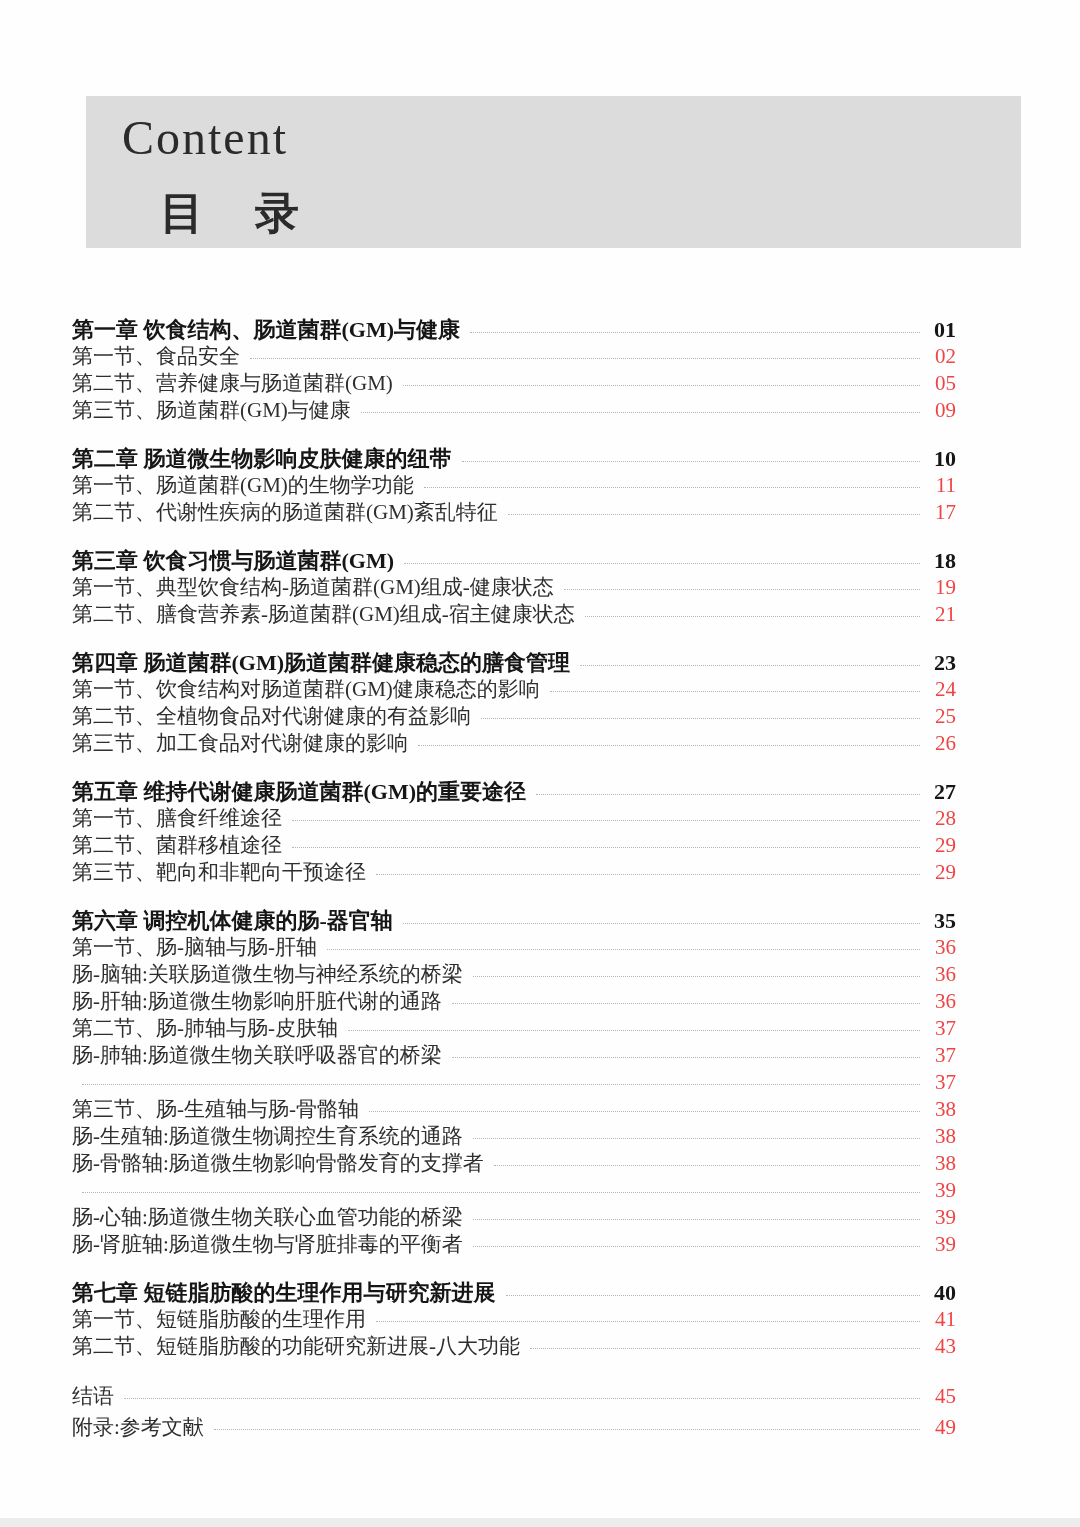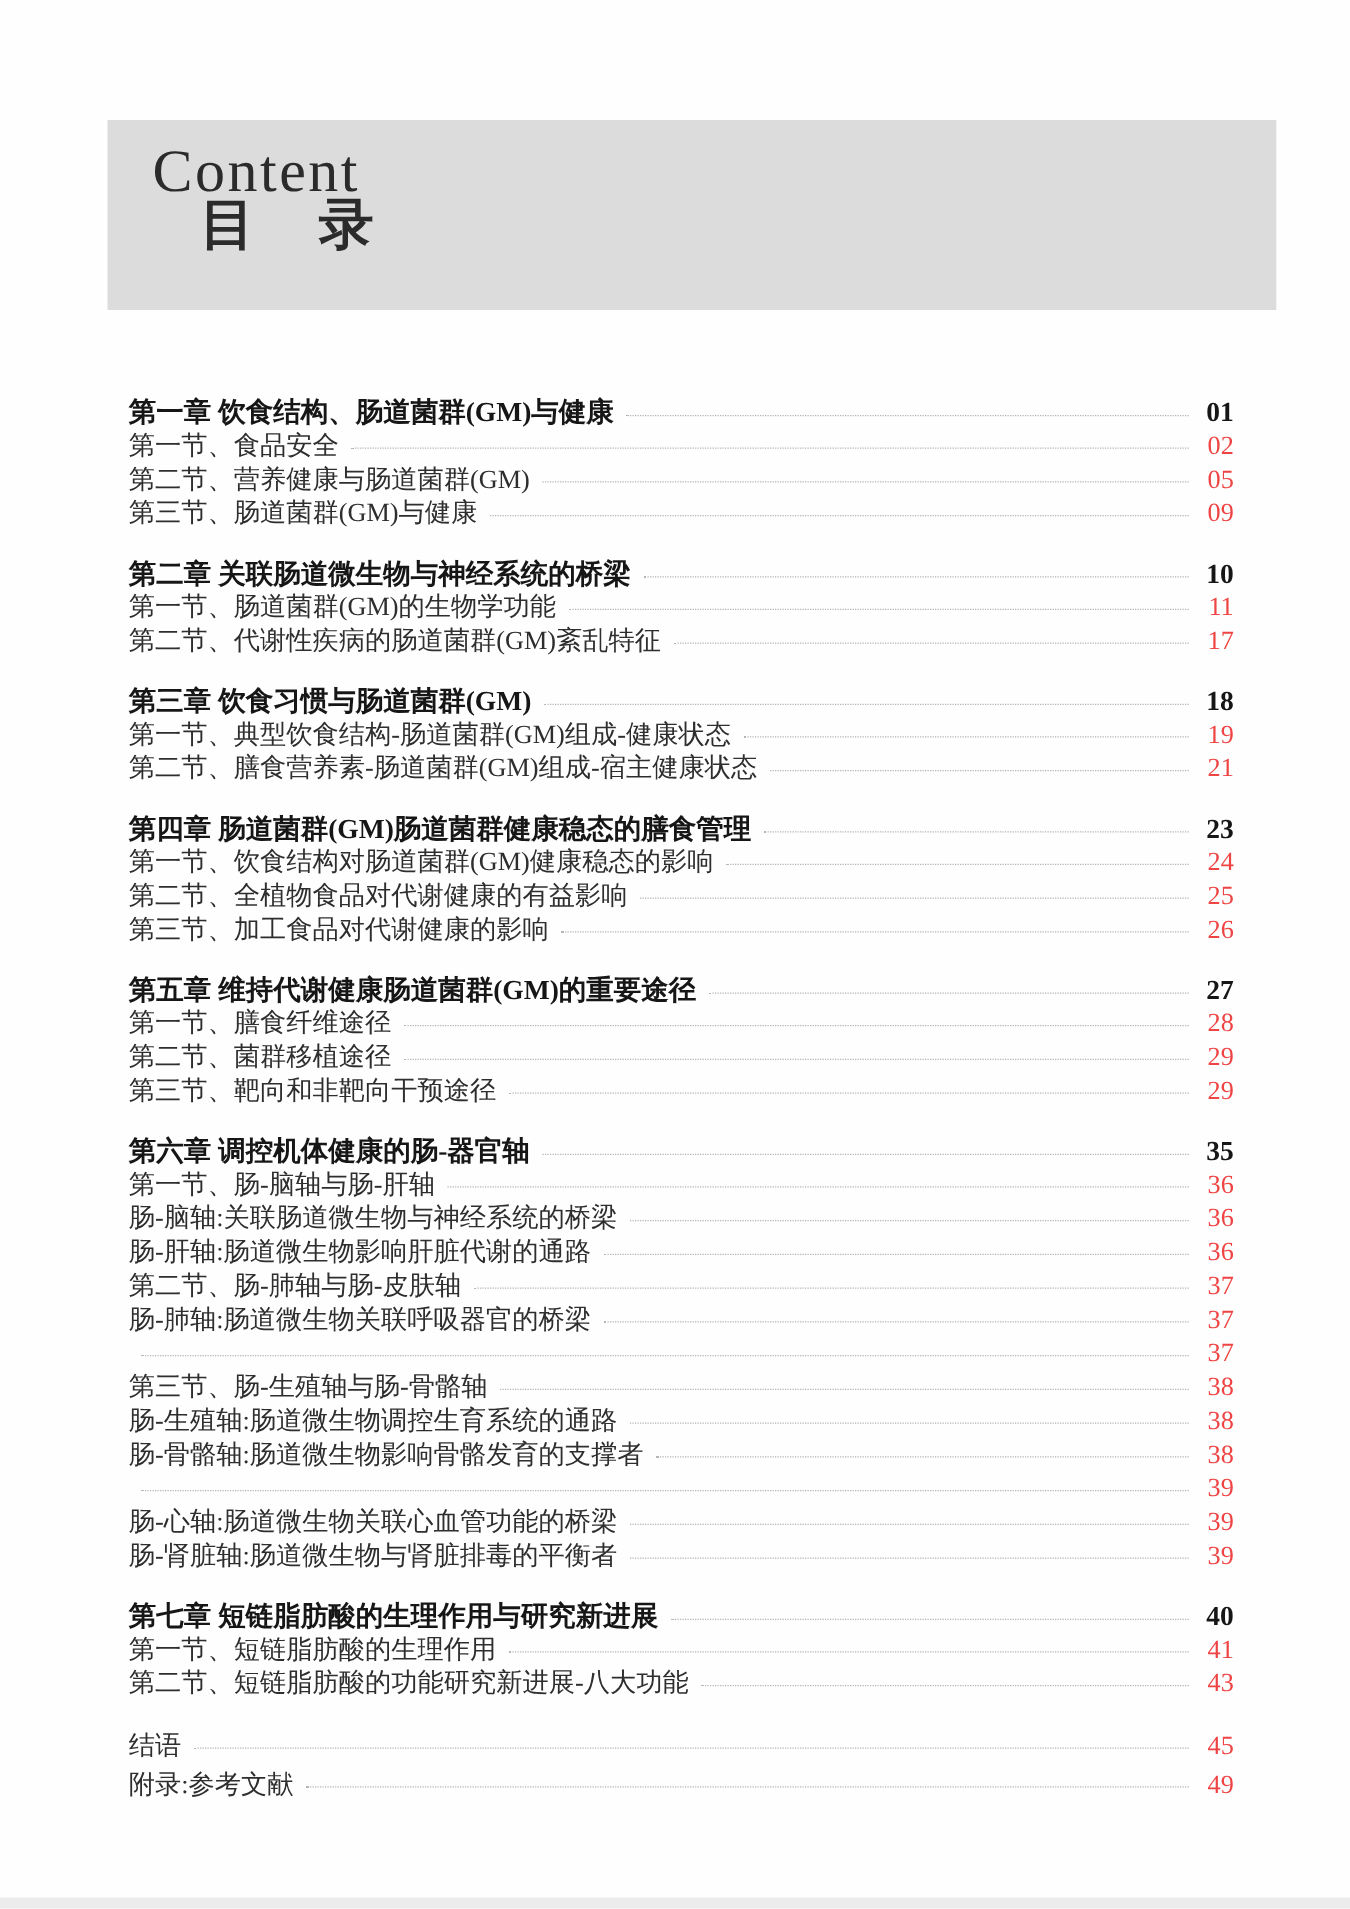--- a/index.html
+++ b/index.html
@@ -31,30 +31,30 @@
     top: 14px;
     font-size: 48px;
     font-weight: 400;
     color: #2b2b2b;
     letter-spacing: 2px;
     line-height: 56px;
   }
   .header-title-zh {
     position: absolute;
     left: 74px;
-    top: 56px;
+    top: 90px;
     font-size: 44px;
     font-weight: 700;
     color: #2b2b2b;
     letter-spacing: 20px;
     line-height: 56px;
   }
   .toc {
     position: absolute;
-    left: 103px;
+    left: 72px;
     top: 316px;
     width: 884px;
   }
   .toc-group {
     margin-top: 21px;
   }
   .toc-group:first-child {
     margin-top: 0;
   }
   .toc-row {
@@ -129,21 +129,21 @@
           <span class="toc-page">05</span>
         </div>
         <div class="toc-row">
           <span class="toc-label">第三节、肠道菌群(GM)与健康</span>
           <span class="toc-leader"></span>
           <span class="toc-page">09</span>
         </div>
       </div>
       <div class="toc-group">
         <div class="toc-row chapter">
-          <span class="toc-label">第二章 关联肠道微生物与神经系统的桥梁</span>
+          <span class="toc-label">第二章 肠道微生物影响皮肤健康的纽带</span>
           <span class="toc-leader"></span>
           <span class="toc-page">10</span>
         </div>
         <div class="toc-row">
           <span class="toc-label">第一节、肠道菌群(GM)的生物学功能</span>
           <span class="toc-leader"></span>
           <span class="toc-page">11</span>
         </div>
         <div class="toc-row">
           <span class="toc-label">第二节、代谢性疾病的肠道菌群(GM)紊乱特征</span>

